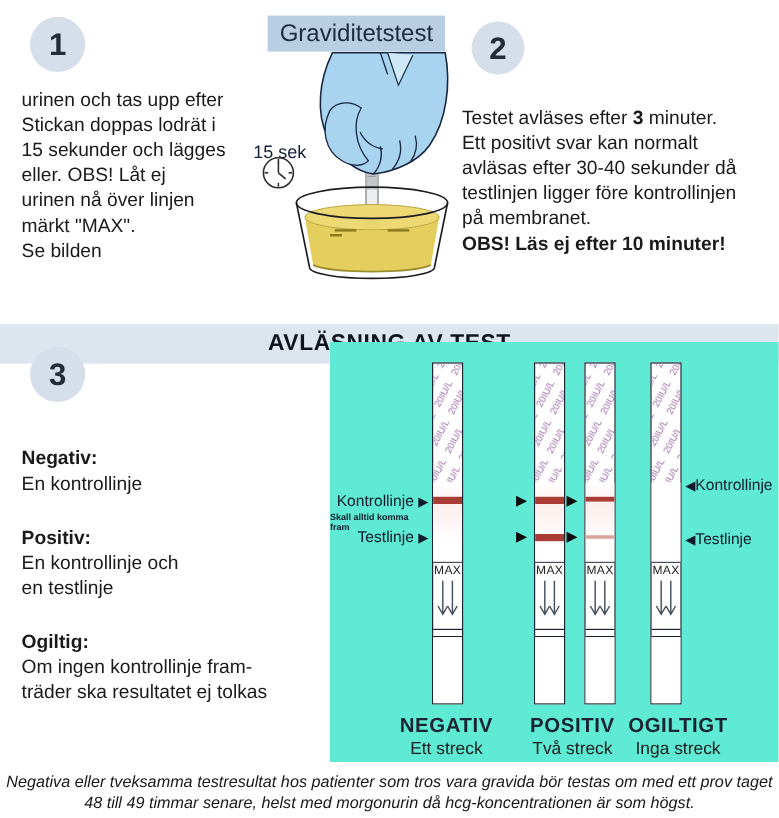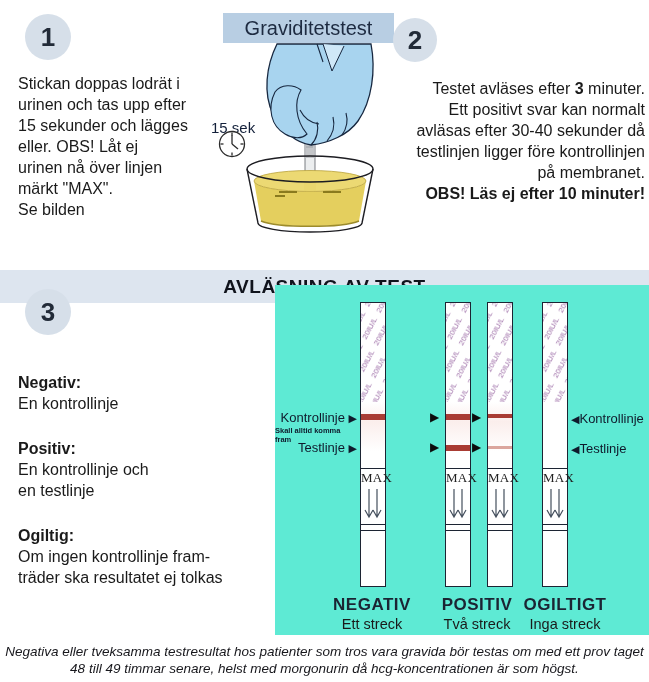--- a/index.html
+++ b/index.html
@@ -1,32 +1,32 @@
 <!DOCTYPE html>
 <html><head>
 <meta charset="utf-8">
 <style>
   html,body{margin:0;padding:0;background:#fff;}
   .page{position:relative;width:649px;height:682px;background:#ffffff;
         font-family:"Liberation Sans",sans-serif;color:#1a1a1a;overflow:hidden;}
 
-  .title-box{position:absolute;left:223px;top:13px;width:171px;height:30px;
+  .title-box{position:absolute;left:223px;top:13px;width:148px;height:30px;
              background:#b8cee3;color:#1d2a40;font-size:20px;line-height:30px;
              text-align:center;}
 
   .circle{position:absolute;width:46px;height:46px;border-radius:50%;
           background:#d6dfe9;color:#222b38;font-weight:bold;font-size:26px;
           display:flex;align-items:center;justify-content:center;}
   .c1{left:25px;top:14px;}
   .c2{left:393px;top:18px;width:44px;height:44px;}
   .c3{left:25px;top:289px;}
 
   .txt{position:absolute;font-size:16px;line-height:21px;}
   .step1-text{left:18px;top:73px;width:230px;}
-  .step2-text{left:385px;top:78px;width:260px;text-align:right;}
+  .step2-text{left:385px;top:88px;width:260px;}
   .bold{font-weight:bold;}
 
   .timer-label{position:absolute;left:211px;top:119px;font-size:15px;color:#13203a;}
   .illustration{position:absolute;left:205px;top:40px;}
 
   .band{position:absolute;left:0;top:238px;width:649px;height:33px;background:#dde5ef;
         display:flex;align-items:center;justify-content:center;margin-top:32px;}
   .band span{font-size:19px;font-weight:bold;color:#10131c;letter-spacing:.5px;}
 
   .step3-text{left:18px;top:348px;width:250px;}
@@ -40,21 +40,21 @@
   .s1{left:85px;} .s2{left:170px;} .s3{left:212px;} .s4{left:267px;}
   .pat{display:block;height:99px;width:24px;}
   .window{position:relative;height:66px;background:linear-gradient(180deg,#fff 0%,#fbeeec 30%,#fff 75%);}
   .s4 .window{background:#fff;}
   .line{position:absolute;left:0;right:0;}
   .ctrl{top:12px;height:6px;background:#a93c34;}
   .ctrl.thin{height:4px;}
   .test-strong{top:43px;height:6px;background:#a93c34;}
   .test-faint{top:44px;height:2.5px;background:#dba69e;}
   .max-sect{border-top:1.5px solid #1c2433;height:55px;text-align:center;}
-  .max-label{font-size:13px;color:#222;padding-top:1px;letter-spacing:.3px;font-family:Liberation Serif, serif;}
+  .max-label{font-size:10px;color:#222;padding-top:1px;letter-spacing:.3px;}
   .divider{height:5px;border-top:1.5px solid #1c2433;border-bottom:1.5px solid #1c2433;}
   .handle{flex:1;background:#fff;}
 
   .side-label{position:absolute;font-size:13px;color:#0f1a2c;white-space:nowrap;}
   .left-lab{left:0;width:82px;text-align:right;}
   .sub-lab{position:absolute;left:0;width:82px;font-size:7.5px;
            font-weight:bold;color:#0f1a2c;top:141px;}
   .right-lab{left:296px;}
   .tri{font-family:"DejaVu Sans",sans-serif;font-size:11px;}
   .ptr{position:absolute;font-family:"DejaVu Sans",sans-serif;font-size:12px;color:#0c0c0c;}
@@ -80,22 +80,22 @@
       </pattern>
     </defs>
   </svg>
 
   <div class="title-box">Graviditetstest</div>
 
   <div class="circle c1">
     <span>1</span>
   </div>
   <div class="txt step1-text">
+    <div>urinen och tas upp efter</div>
     <div>Stickan doppas lodrät i</div>
-    <div>urinen och tas upp efter</div>
     <div>15 sekunder och lägges</div>
     <div>eller. OBS! Låt ej</div>
     <div>urinen nå över linjen</div>
     <div>märkt "MAX".</div>
     <div>Se bilden</div>
   </div>
 
   <div class="timer-label">15 sek</div>
   <svg class="illustration" width="180" height="195" viewBox="0 0 180 195">
 
@@ -190,21 +190,21 @@
   <div class="panel">
 
     <div class="side-label left-lab" style="top:125px">
       <span>Kontrollinje</span> <span class="tri">▶</span>
     </div>
     <div class="sub-lab">Skall alltid komma fram</div>
     <div class="side-label left-lab" style="top:155px">
       <span>Testlinje</span> <span class="tri">▶</span>
     </div>
 
-    <div class="side-label right-lab" style="top:126px">
+    <div class="side-label right-lab" style="top:111px">
       <span class="tri">◀</span><span>Kontrollinje</span>
     </div>
     <div class="side-label right-lab" style="top:156px">
       <span class="tri">◀</span><span>Testlinje</span>
     </div>
 
     <span class="ptr" style="left:155px;top:125px">▶</span>
     <span class="ptr" style="left:155px;top:155px">▶</span>
     <span class="ptr" style="left:197px;top:125px">▶</span>
     <span class="ptr" style="left:197px;top:155px">▶</span>

